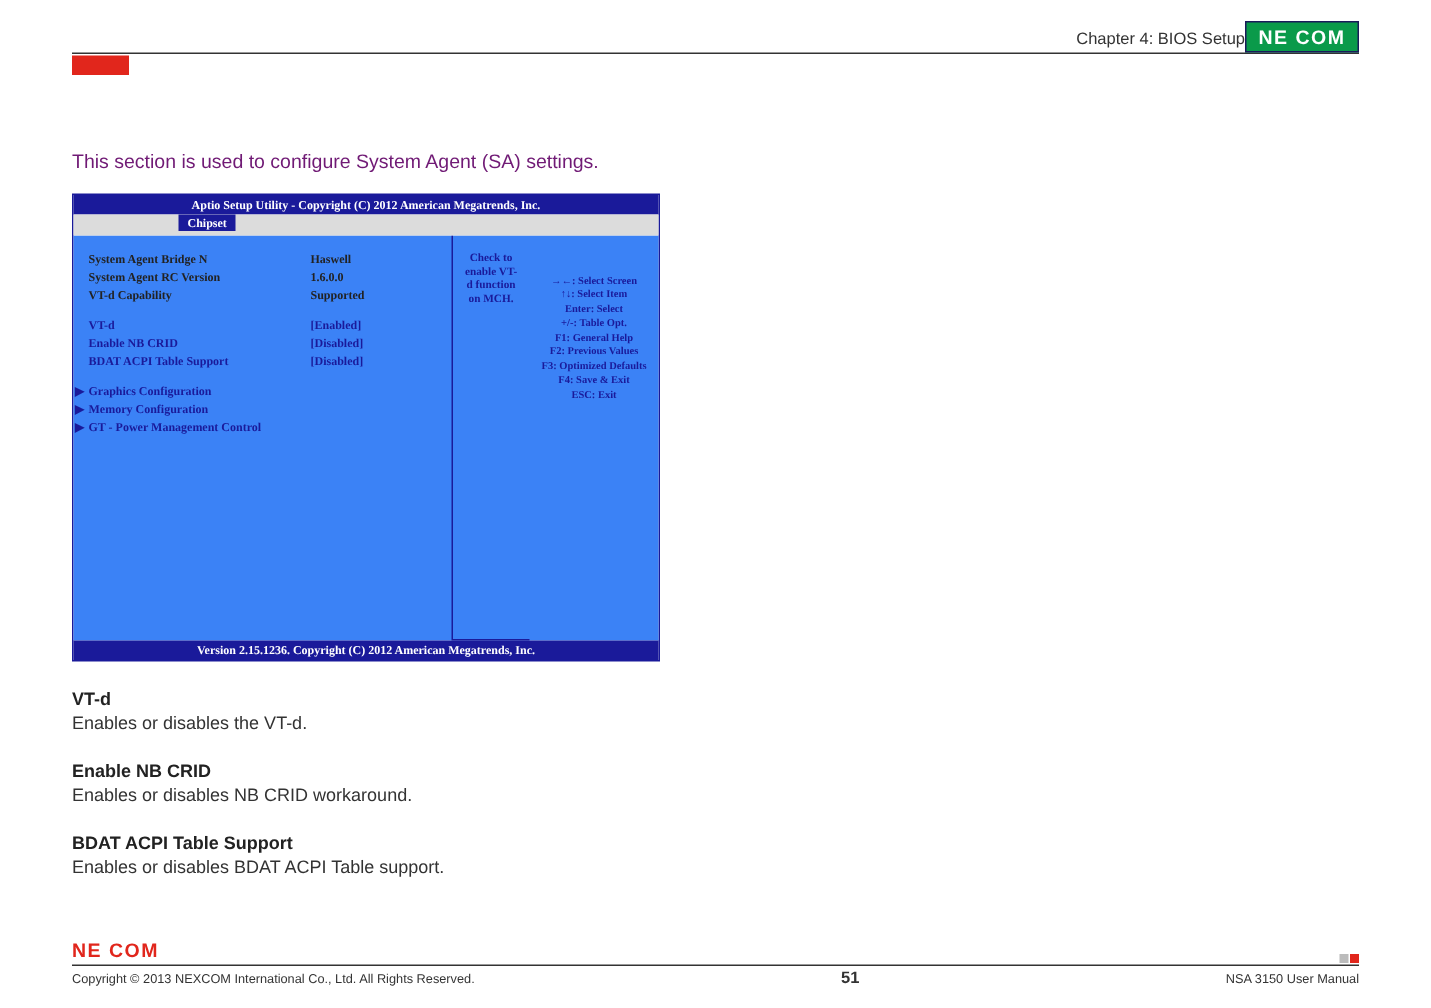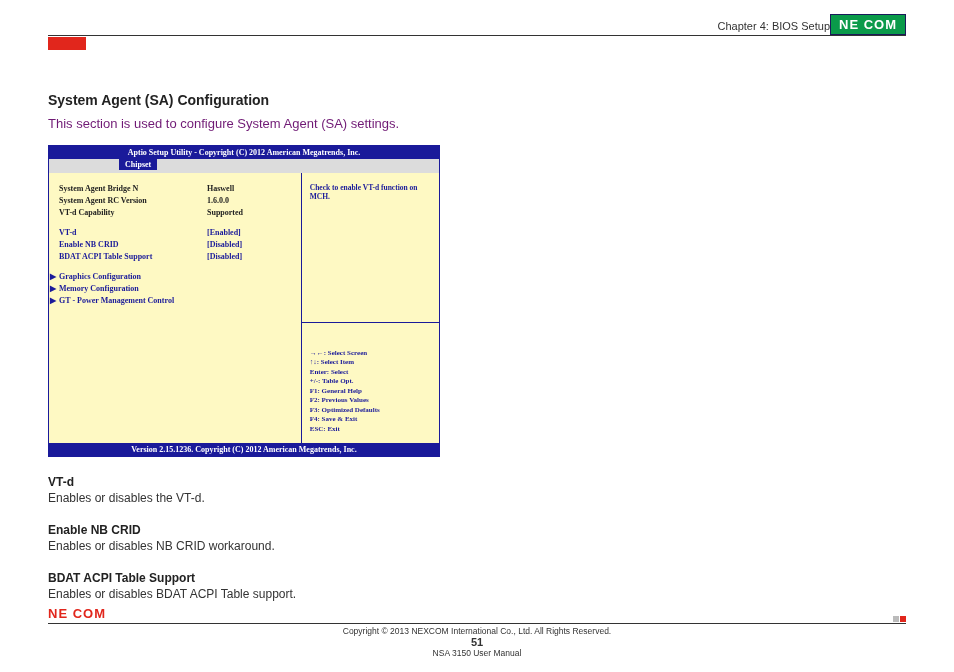--- a/index.html
+++ b/index.html
@@ -74,35 +74,36 @@
     background: #1a1a9a;
     color: #fff;
     font-family: "Times New Roman", serif;
     font-weight: bold;
     font-size: 8px;
     padding: 1px 6px;
   }
   .bios-body {
     display: flex;
     height: 270px;
-    background: #fef9c3;
+    background: #3b82f6;
   }
   .bios-left {
     width: 254px;
     border-right: 1px solid #1a1a9a;
     padding: 10px 6px 6px 10px;
     font-family: "Times New Roman", serif;
     font-weight: bold;
     font-size: 8px;
     color: #222;
   }
   .bios-right {
     width: 138px;
     display: flex;
-    flex-direction: column;
+    flex-direction: row;
+    text-align: center;
   }
   .bios-help {
     flex: 1;
     padding: 10px 8px;
     font-family: "Times New Roman", serif;
     font-weight: bold;
     font-size: 7.5px;
     color: #1a1a9a;
     border-bottom: 1px solid #1a1a9a;
   }
@@ -140,21 +141,20 @@
     left: 48px;
     right: 48px;
   }
   .footer-rule { border-top: 1px solid #333; height: 1px; margin-bottom: 2px; position: relative; }
   .footer-row {
     display: flex;
     justify-content: space-between;
     align-items: center;
     font-size: 8.5px;
     color: #333;
-    flex-direction: column;
   }
   .logo-bottom {
     color: #e1261c;
     font-weight: bold;
     font-size: 13px;
     letter-spacing: 1px;
     margin-bottom: 2px;
   }
   .page-num { font-weight: bold; font-size: 11px; }
   .footer-squares {
@@ -171,21 +171,20 @@
 </head>
 <body>
 
 <div class="page-header">
   <div class="chapter">Chapter 4: BIOS Setup</div>
   <div class="logo-top">NE COM</div>
 </div>
 <div class="red-tab"></div>
 
 <div class="content">
-  <div class="section-title">System Agent (SA) Configuration</div>
   <div class="section-sub">This section is used to configure System Agent (SA) settings.</div>
 
   <div class="bios-box">
     <div class="bios-title">Aptio Setup Utility - Copyright (C) 2012 American Megatrends, Inc.</div>
     <div class="bios-tabs">
       <div class="bios-tab">Chipset</div>
     </div>
     <div class="bios-body">
       <div class="bios-left">
         <div class="bios-row">

